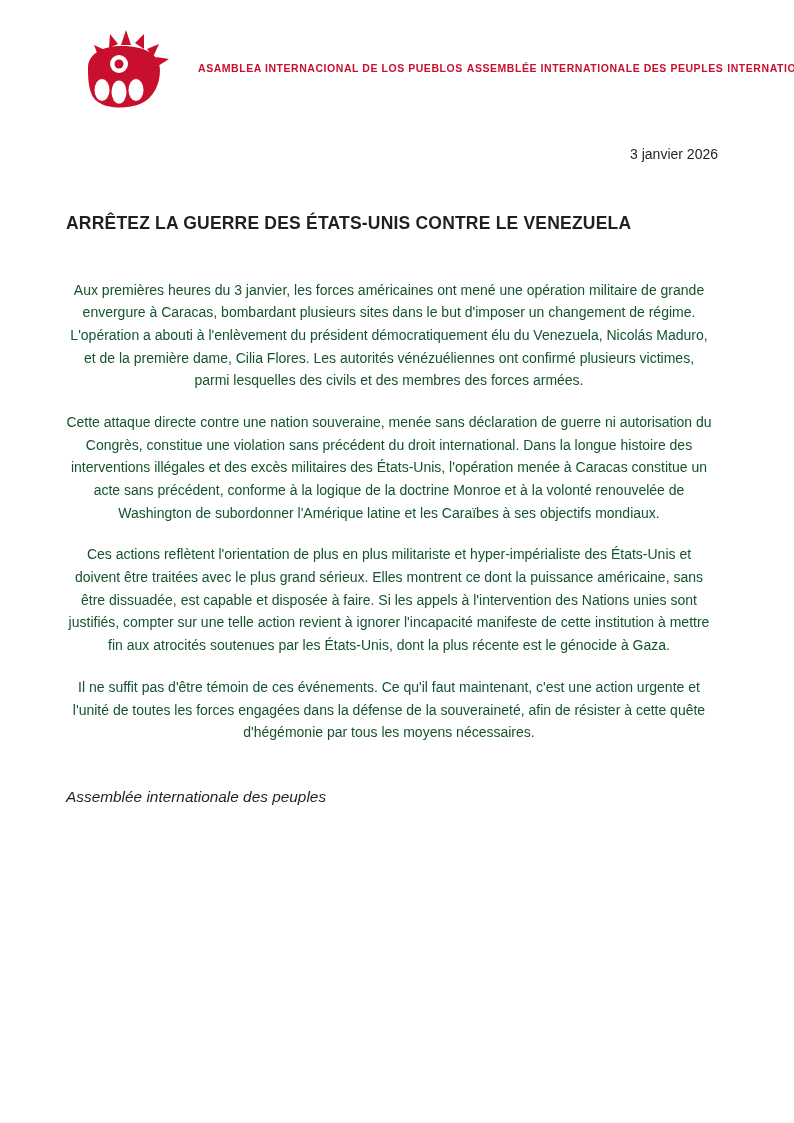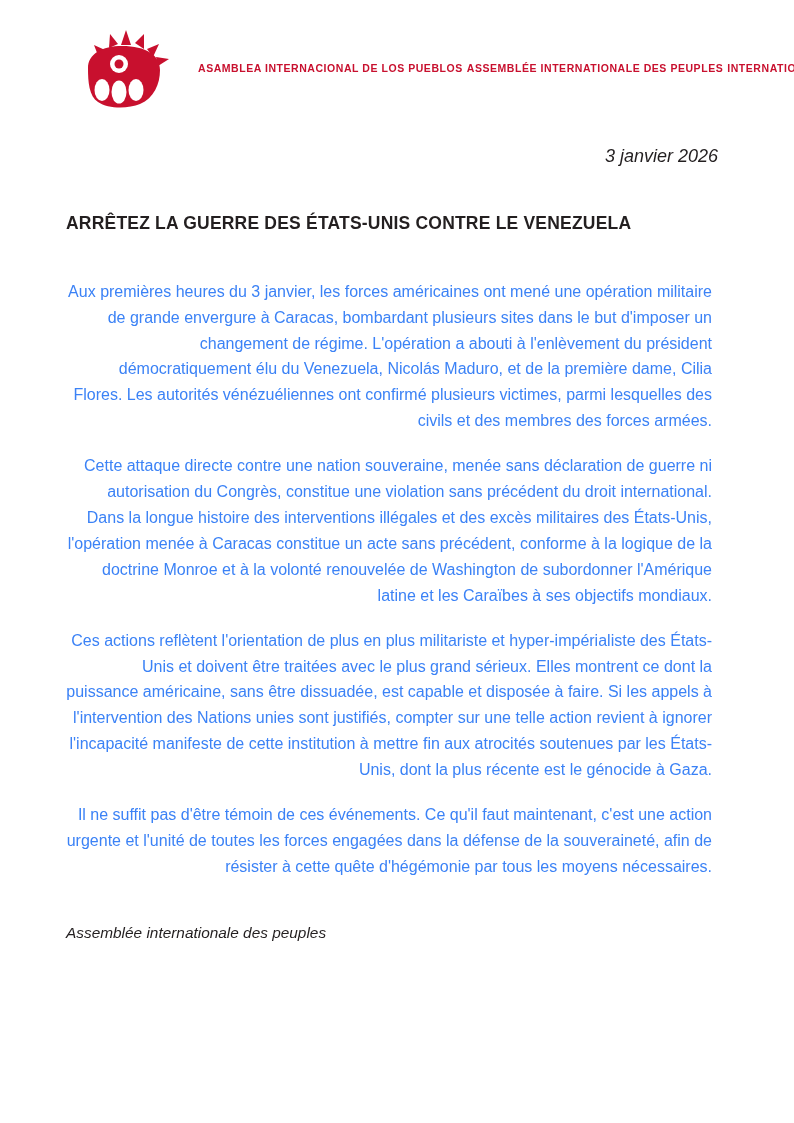--- a/index.html
+++ b/index.html
@@ -59,46 +59,45 @@
     letter-spacing: 0;
     direction: rtl;
     text-align: left;
   }
 
   
   .doc-date {
     position: absolute;
     top: 146px;
     right: 76px;
-    font-style: italic;
-    font-size: 18px;
+    font-size: 14px;
     color: #231f20;
   }
 
   
   .content {
     position: absolute;
     top: 212px;
     left: 66px;
     width: 646px;
   }
   h1.doc-title {
     font-size: 17.5px;
     font-weight: bold;
     letter-spacing: 0.2px;
     margin: 0 0 44px 0;
     line-height: 1.3;
     color: #231f20;
   }
   p.para {
-    font-size: 16px;
+    font-size: 14px;
     line-height: 1.62;
     margin: 0 0 19px 0;
-    color: #3b82f6;
-    text-align: right;
+    color: #14532d;
+    text-align: center;
   }
   p.para:last-of-type { margin-bottom: 0; }
 
   .signature {
     margin-top: 44px;
     font-style: italic;
     font-size: 15.4px;
     color: #231f20;
   }
 </style>

